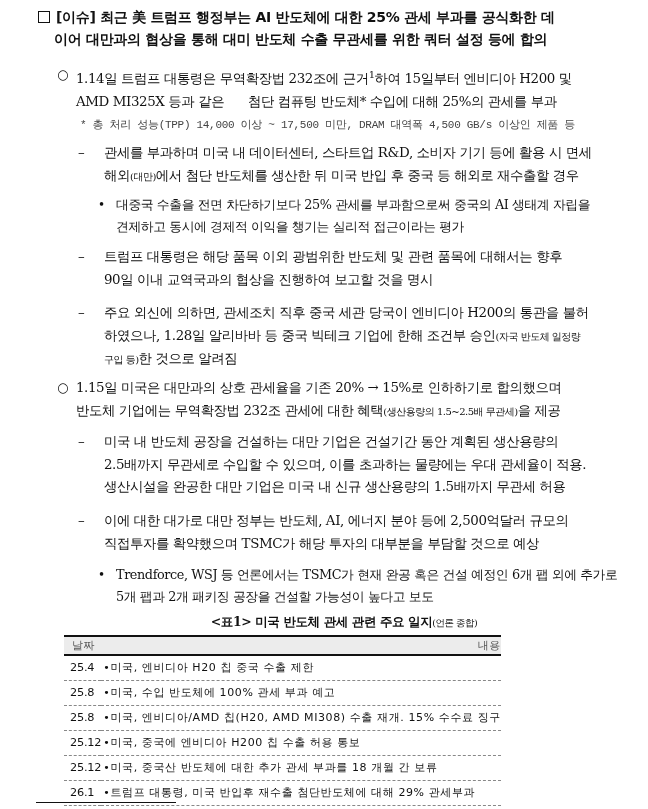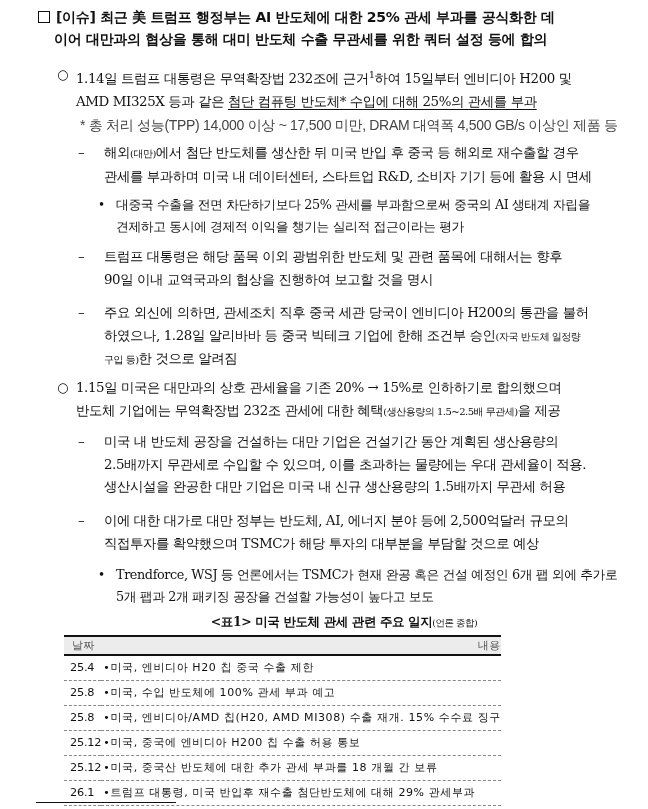--- a/index.html
+++ b/index.html
@@ -8,22 +8,22 @@
 
   .title { position: absolute; left: 38px; top: 6px; width: 580px; font-family: "DejaVu Sans", "Liberation Sans", sans-serif; font-weight: bold; font-size: 14px; line-height: 22px; letter-spacing: -0.3px; }
   .title .box { display: inline-block; width: 12px; height: 12px; border: 1.6px solid #111; margin-right: 6px; vertical-align: -1px; }
   .title .line2 { padding-left: 16px; white-space: nowrap; }
 
   .para { position: absolute; font-size: 13.4px; line-height: 22.5px; letter-spacing: -0.4px; white-space: nowrap; }
   .para .mark { position: absolute; left: -19px; top: 0; }
   .para .dash-mark { position: absolute; left: -26px; top: 0; }
   .para .dot-mark { position: absolute; left: -18px; top: 0; font-size: 12px; }
   .small { font-size: 10px; letter-spacing: -0.5px; }
-  .u { text-decoration: underline; text-underline-offset: 3px; text-decoration-thickness: 1.3px; }
-  .note { position: absolute; left: 80px; top: 117px; font-family: Liberation Sans, sans-serif; font-size: 14px; color: #444; letter-spacing: -0.3px; white-space: nowrap; }
+  .u { text-underline-offset: 3px; text-decoration-thickness: 1.3px; margin-left: 20px; }
+  .note { position: absolute; left: 80px; top: 117px; font-family: Liberation Mono, monospace; font-size: 11px; color: #444; letter-spacing: -0.3px; white-space: nowrap; }
 
   .sub { font-size: 12.8px; line-height: 22px; }
 
   .tbl-caption { position: absolute; left: 0; width: 648px; top: 614px; text-align: center; font-weight: bold; font-size: 12.5px; letter-spacing: -0.4px; padding-left: 40px; }
   .tbl-caption .small { font-weight: normal; font-size: 9.5px; }
 
   table { position: absolute; left: 64px; top: 635px; width: 392px; border-collapse: collapse; font-family: "DejaVu Sans", "Liberation Sans", sans-serif; font-size: 11px; letter-spacing: 0.6px; }
   thead tr { background: #ececec; border-top: 2px solid #111; border-bottom: 2px solid #111; }
   th { font-weight: normal; color: #555; height: 19px; font-size: 11px; }
   th.c-date { width: 48px; text-align: left; padding-left: 8px; }
@@ -48,22 +48,22 @@
 
 <div class="para" style="left:76px; top:64px;">
   <span class="mark">○</span>
   <div><span>1.14일 트럼프 대통령은 무역확장법 232조에 근거</span><sup class="small">1</sup><span>하여 15일부터 엔비디아 H200 및</span></div>
   <div><span>AMD MI325X 등과 같은 </span><span class="u">첨단 컴퓨팅 반도체* 수입에 대해 25%의 관세를 부과</span></div>
 </div>
 <div class="note">* 총 처리 성능(TPP) 14,000 이상 ~ 17,500 미만, DRAM 대역폭 4,500 GB/s 이상인 제품 등</div>
 
 <div class="para" style="left:104px; top:142px;">
   <span class="dash-mark">–</span>
+  <div>관세를 부과하며 미국 내 데이터센터, 스타트업 R&amp;D, 소비자 기기 등에 활용 시 면세</div>
   <div><span>해외</span><span class="small">(대만)</span><span>에서 첨단 반도체를 생산한 뒤 미국 반입 후 중국 등 해외로 재수출할 경우</span></div>
-  <div>관세를 부과하며 미국 내 데이터센터, 스타트업 R&amp;D, 소비자 기기 등에 활용 시 면세</div>
 </div>
 
 <div class="para sub" style="left:116px; top:194px;">
   <span class="dot-mark">•</span>
   <div>대중국 수출을 전면 차단하기보다 25% 관세를 부과함으로써 중국의 AI 생태계 자립을</div>
   <div>견제하고 동시에 경제적 이익을 챙기는 실리적 접근이라는 평가</div>
 </div>
 
 <div class="para" style="left:104px; top:246px;">
   <span class="dash-mark">–</span>

